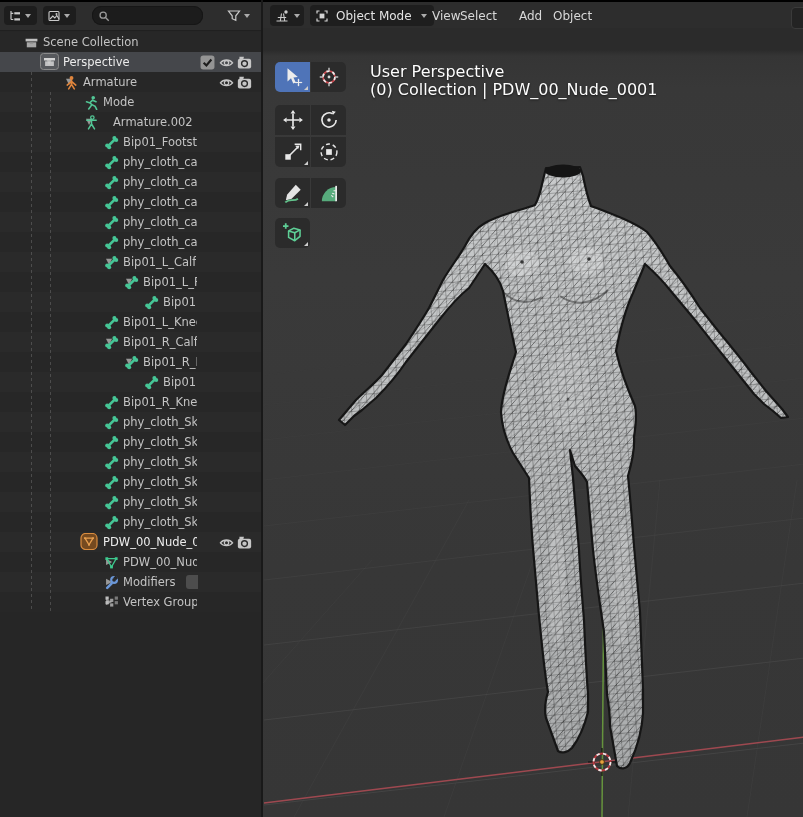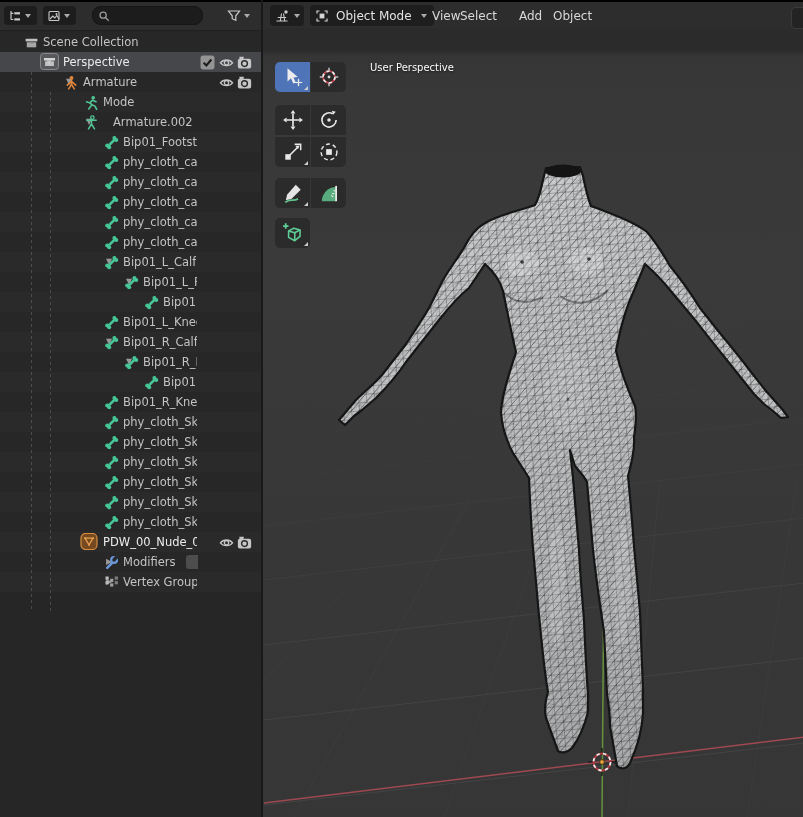--- a/index.html
+++ b/index.html
@@ -33,21 +33,21 @@
     background:linear-gradient(180deg,#2b2b2b 0px,#2b2b2b 22px,#353535 28px,#383838 60px,#3a3a3a 250px,#373737 540px,#363636 100%);}
   .vbtn{position:absolute;top:3px;height:21px;background:#1e1e1e;border-radius:4px;display:flex;align-items:center;gap:3px;padding:0 5px;box-sizing:border-box;}
   .vmenu{position:absolute;top:0;height:28px;line-height:28px;font-size:12px;color:#d8d8d8;padding:0 6px;}
   #mode-label{font-size:12px;color:#e2e2e2;padding:0 4px;}
   #vp-corner-btn{position:absolute;right:-6px;top:5px;width:16px;height:20px;background:#232323;border:1px solid #3a3a3a;border-radius:4px;}
   
   .tbtn{position:absolute;width:35px;height:30px;background:#2b2b2b;display:flex;align-items:center;justify-content:center;}
   .tbtn.active{background:#4f74b8;}
   .tbtn.corner::after{content:"";position:absolute;right:2px;bottom:2px;border-left:4px solid transparent;border-bottom:4px solid #cdcdcd;}
   
-  .vp-text{position:absolute;font-size:10px;color:#fdfdfd;text-shadow:0 1px 2px rgba(0,0,0,.6);white-space:nowrap;}
+  .vp-text{position:absolute;font-size:16px;color:#fdfdfd;text-shadow:0 1px 2px rgba(0,0,0,.6);white-space:nowrap;}
   svg{display:block;}
   #scene{position:absolute;left:0;top:28px;}
 </style>
 </head>
 <body>
 
 <div id="app">
 
   <div id="outliner">
     <div id="outliner-header">
@@ -507,20 +507,34 @@
           </span>
           <span class="ric" style="left: 237px;">
             <svg width="15" height="15" viewBox="0 0 14 14">
               <g fill="#c6c6c6">
                 <path d="M2.3 1.6 h4.2 l-0.6 2.2 h-3.6Z"></path>
                 <rect x="0.8" y="3.6" width="12.4" height="9" rx="1.8"></rect>
               </g>
               <circle cx="7" cy="8" r="2.7" fill="none" stroke="#2a2a2a" stroke-width="1.3"></circle>
             </svg>
           </span>
+        </div>
+        <div class="orow">
+          <span class="exp" style="left: 103px;">▶</span>
+          <span class="ic" style="left: 104px;">
+            <svg width="15" height="15" viewBox="0 0 14 14">
+              <path d="M2.6 3.4 h8.8 l-4.4 7.8Z" fill="none" stroke="#3ec98e" stroke-width="1.2"></path>
+              <g fill="#3ec98e">
+                <rect x="1.3" y="2.1" width="2.6" height="2.6"></rect>
+                <rect x="10.1" y="2.1" width="2.6" height="2.6"></rect>
+                <rect x="5.7" y="9.9" width="2.6" height="2.6"></rect>
+              </g>
+            </svg>
+          </span>
+          <span class="lbl" style="left: 123px; max-width: 74px;">PDW_00_Nud</span>
         </div>
         <div class="orow">
           <span class="exp" style="left: 103px;">▶</span>
           <span class="ic" style="left: 104px;">
             <svg width="15" height="15" viewBox="0 0 14 14">
               <g stroke="#6b97d8" fill="none" stroke-linecap="round">
                 <circle cx="9.4" cy="4.6" r="2.7" stroke-width="2"></circle>
                 <path d="M3 12 L7 8" stroke-width="2.4"></path>
               </g>
               <rect x="9.4" y="1.2" width="3.4" height="3" fill="#272727" transform="rotate(45 11 2.6)"></rect>
@@ -717,14 +731,15 @@
               <path d="M6 8.2 L10.8 5.6 L16.4 7.2 L11.6 9.8 Z"></path>
               <path d="M6 8.2 V14 L11.6 17 V9.8"></path>
               <path d="M16.4 7.2 V13 L11.6 17"></path>
             </g>
             <path d="M3.4 1.2 v5 M0.9 3.7 h5" stroke="#5ecf96" stroke-width="1.6"></path>
           </svg>
         </div>
       </div>
 
     <div class="vp-text" style="left:107px;top:62px;">User Perspective</div>
+    <div class="vp-text" style="left:107px;top:80px;">(0) Collection | PDW_00_Nude_0001</div>
   </div>
 </div>
 
 </body></html>

